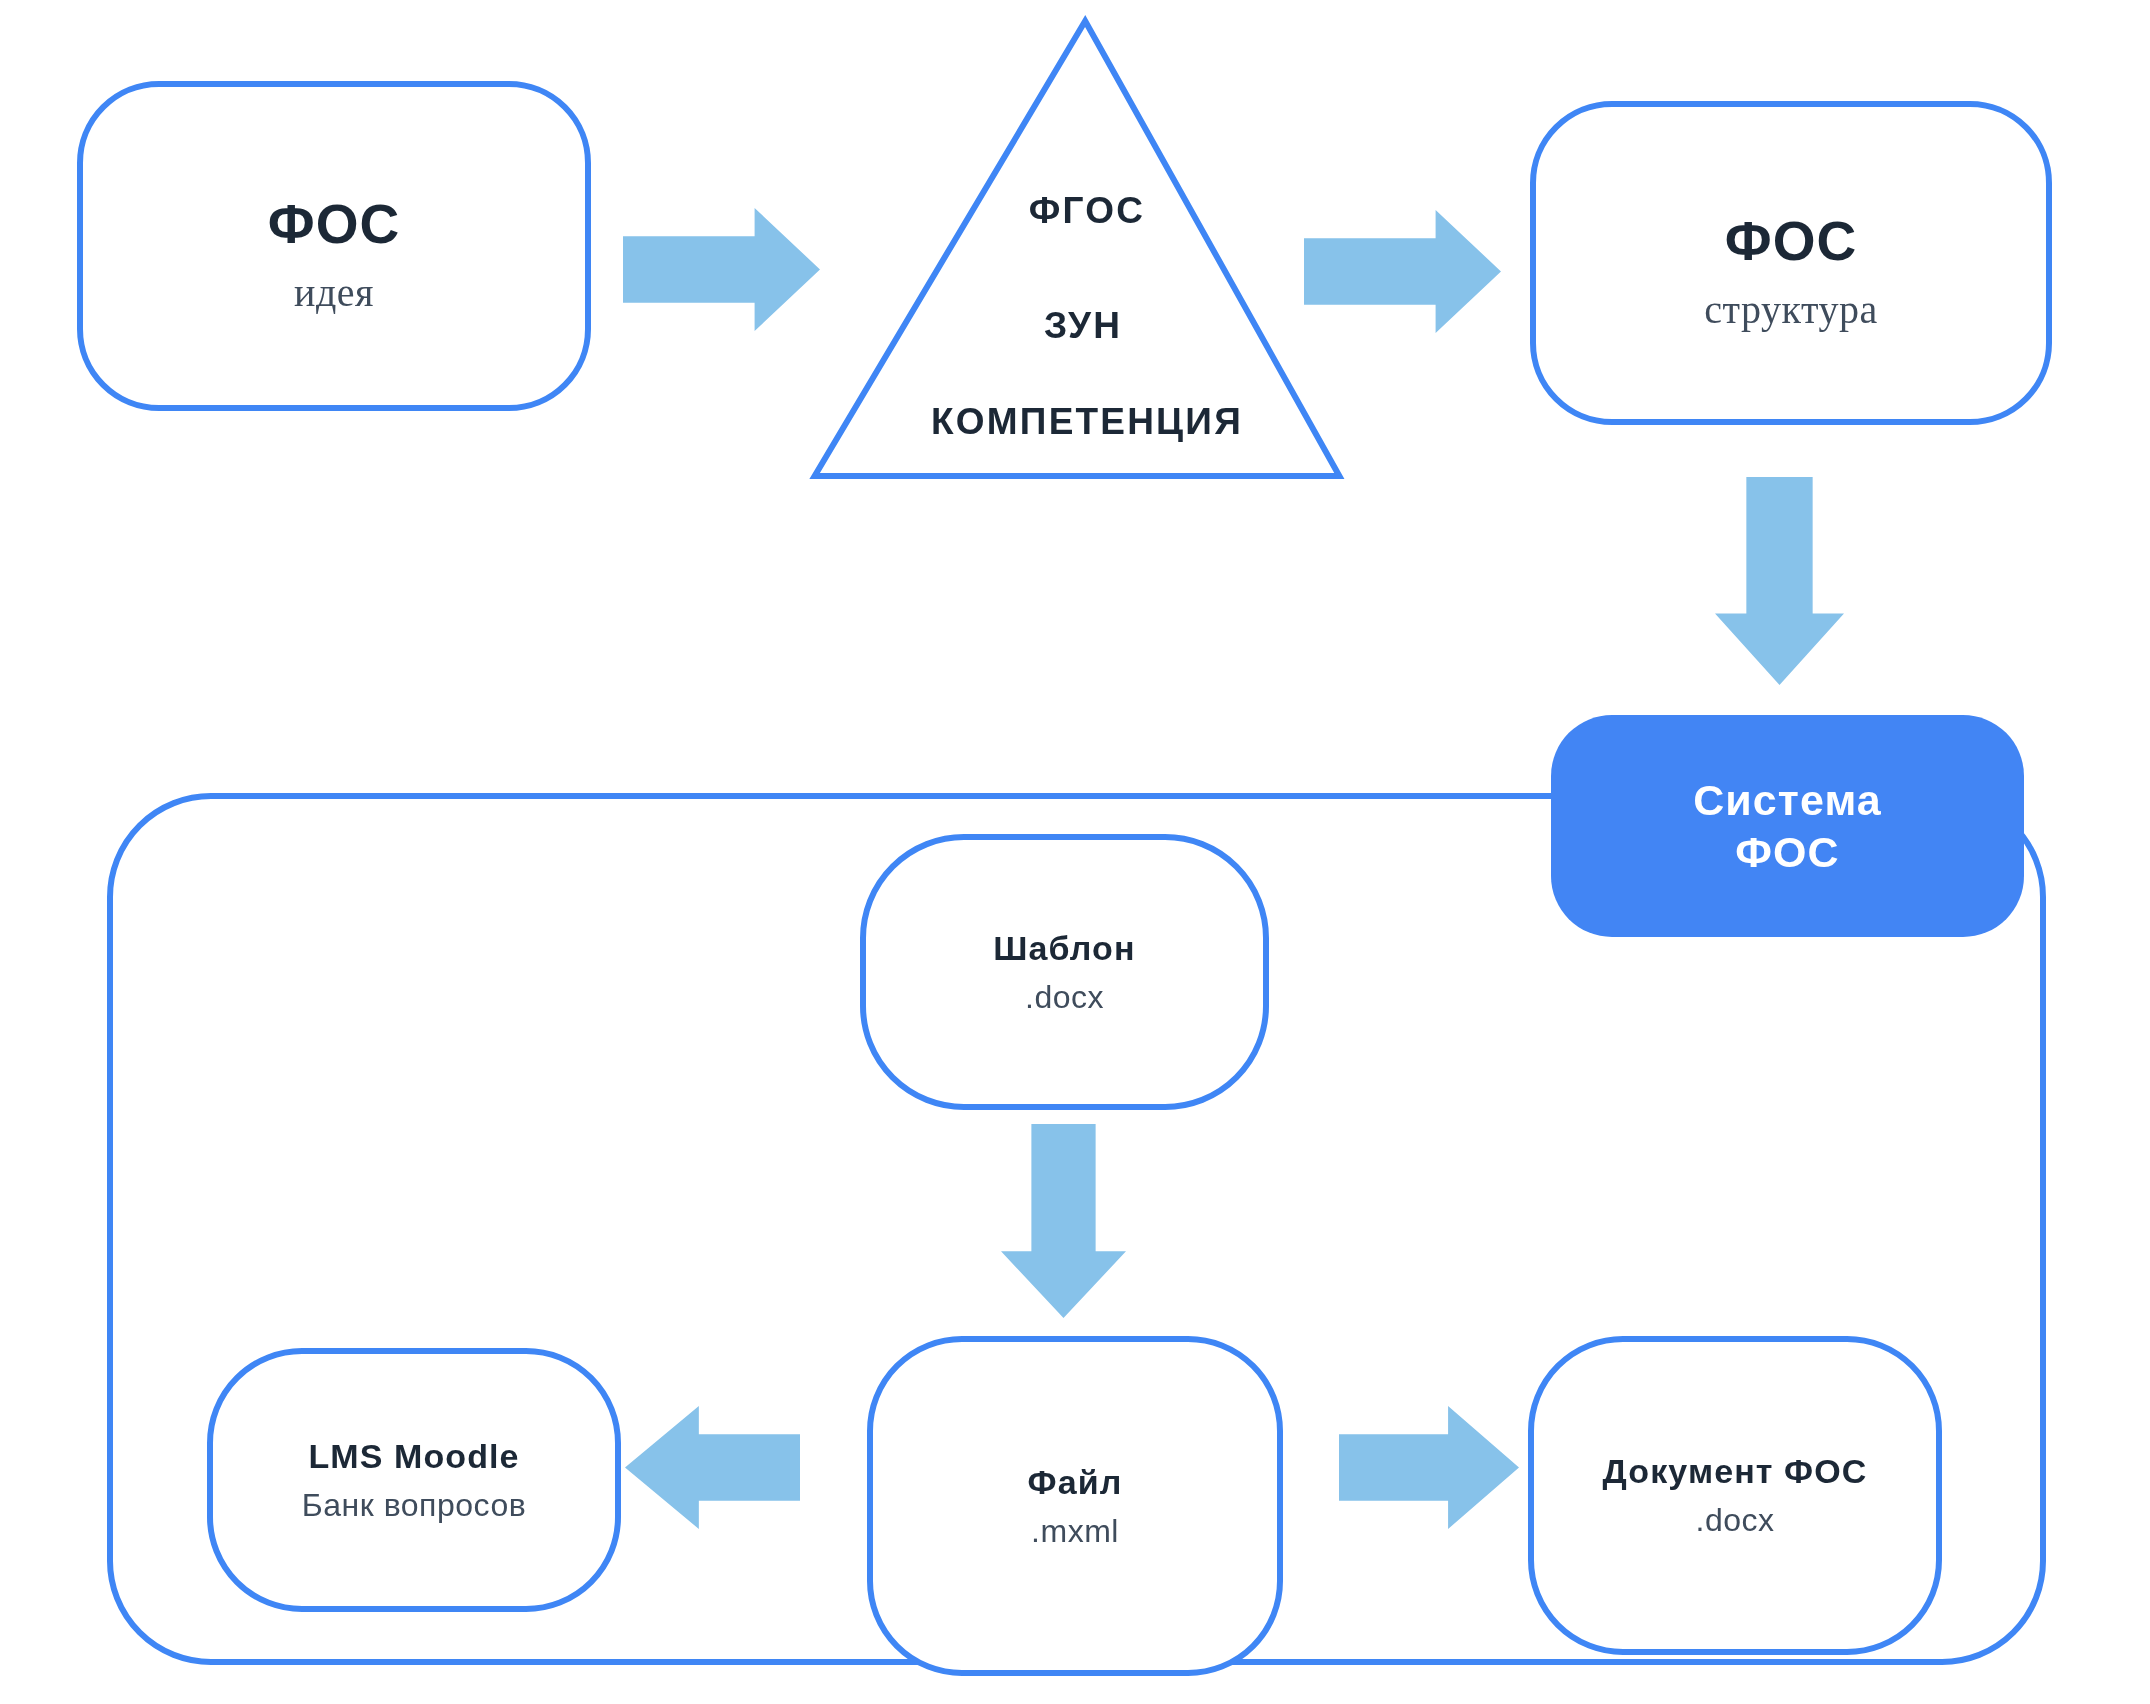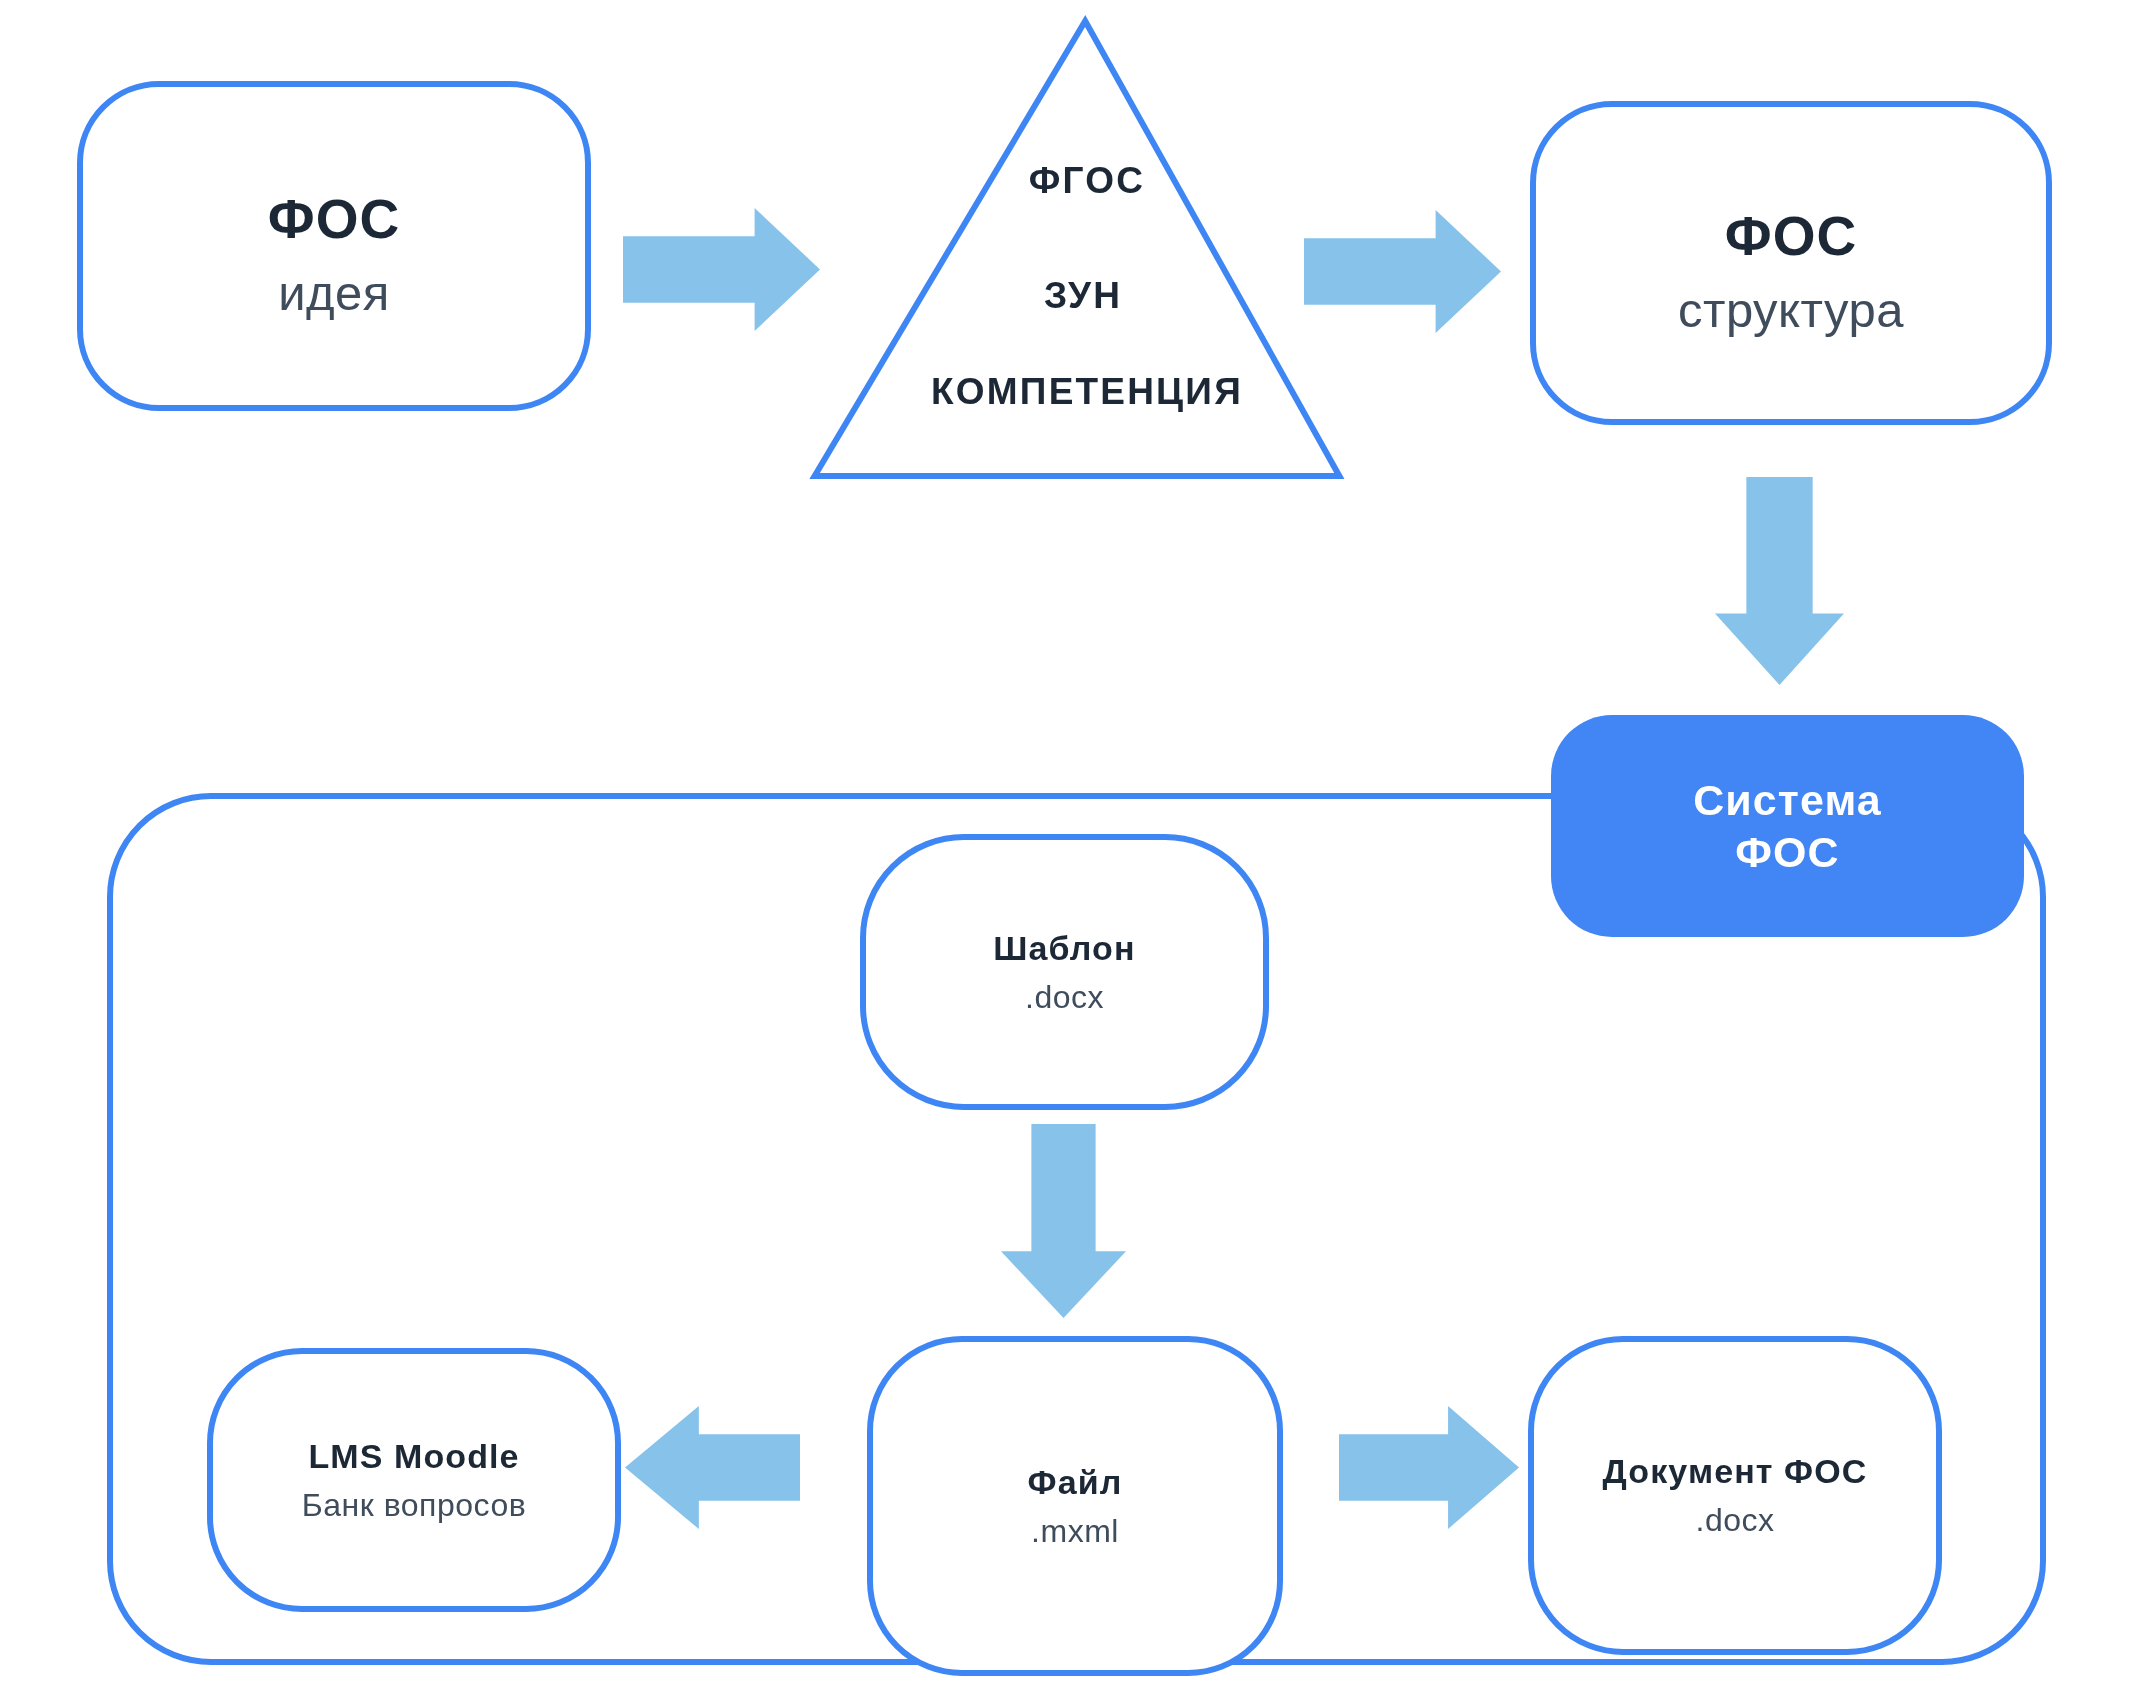--- a/index.html
+++ b/index.html
@@ -34,21 +34,21 @@
     letter-spacing: 1.1px;
     line-height: 1.12;
   }
   .node .subtitle {
     color: #3f4c5c;
     font-weight: normal;
     letter-spacing: 0.5px;
     line-height: 1.15;
   }
   .big-node .title    { font-size: 55px; }
-  .big-node .subtitle { font-size: 49px; }
+  .big-node .subtitle { font-size: 40px; font-family: Liberation Serif, serif; }
   .big-node           { border-radius: 82px; padding-top: 18.5px; gap: 14px; }
 
   .small-node .title    { font-size: 34px; }
   .small-node .subtitle { font-size: 32px; }
   .small-node           { border-radius: 95px; gap: 12px; }
 
   #box-idea      { left: 77px;  top: 81px;  width: 514px; height: 330px; }
   #box-structure { left: 1530px; top: 101px;  width: 522px; height: 324px; }
 
   #box-template  { left: 860px; top: 834px; width: 409px; height: 276px; border-radius: 104px; }
@@ -99,20 +99,21 @@
   }
   .tri-label {
     position: absolute;
     transform: translate(-50%, -50%);
     color: #1c2836;
     font-weight: bold;
     font-size: 37px;
     letter-spacing: 2.2px;
     white-space: nowrap;
     z-index: 3;
+    margin-top: 30px;
   }
   #tri-label-0 { left: 1087px; top: 181px; }
   #tri-label-1 { left: 1083px; top: 296px; }
   #tri-label-2 { left: 1087px; top: 392px; }
 
   
   .arrow {
     position: absolute;
     background: #87c2ea;
     z-index: 4;

